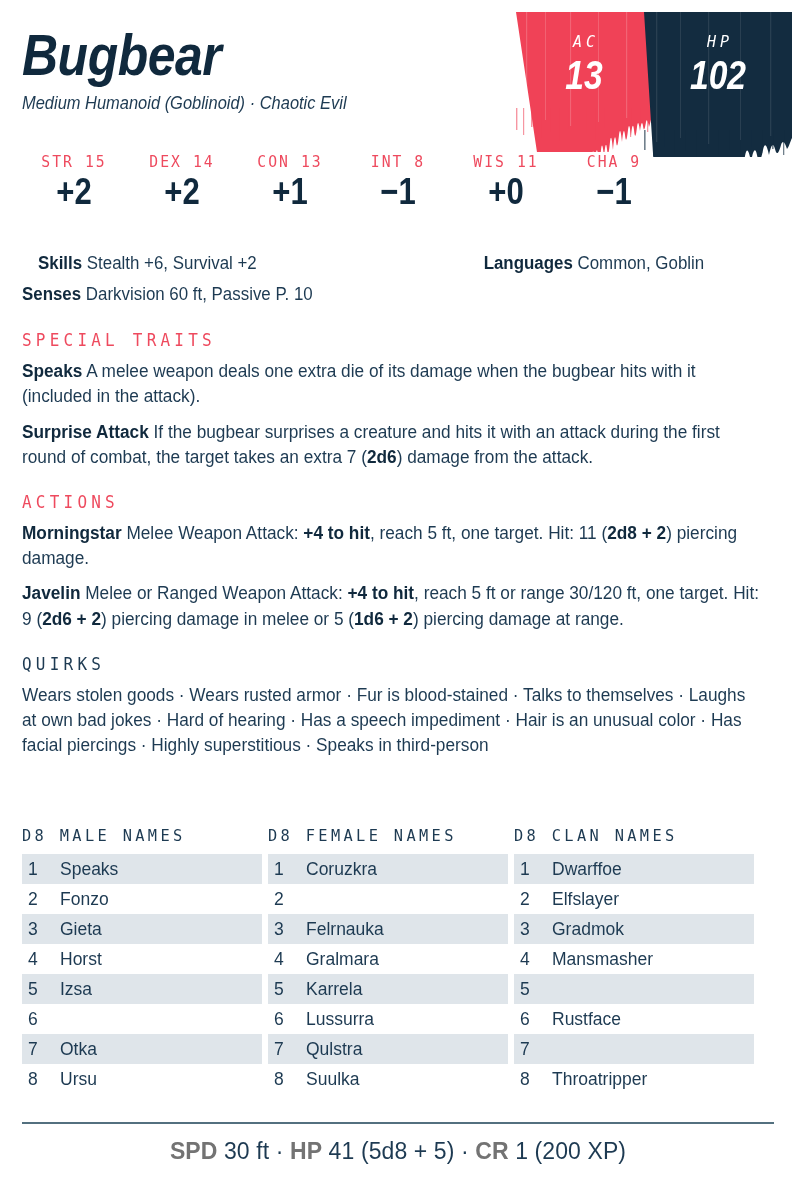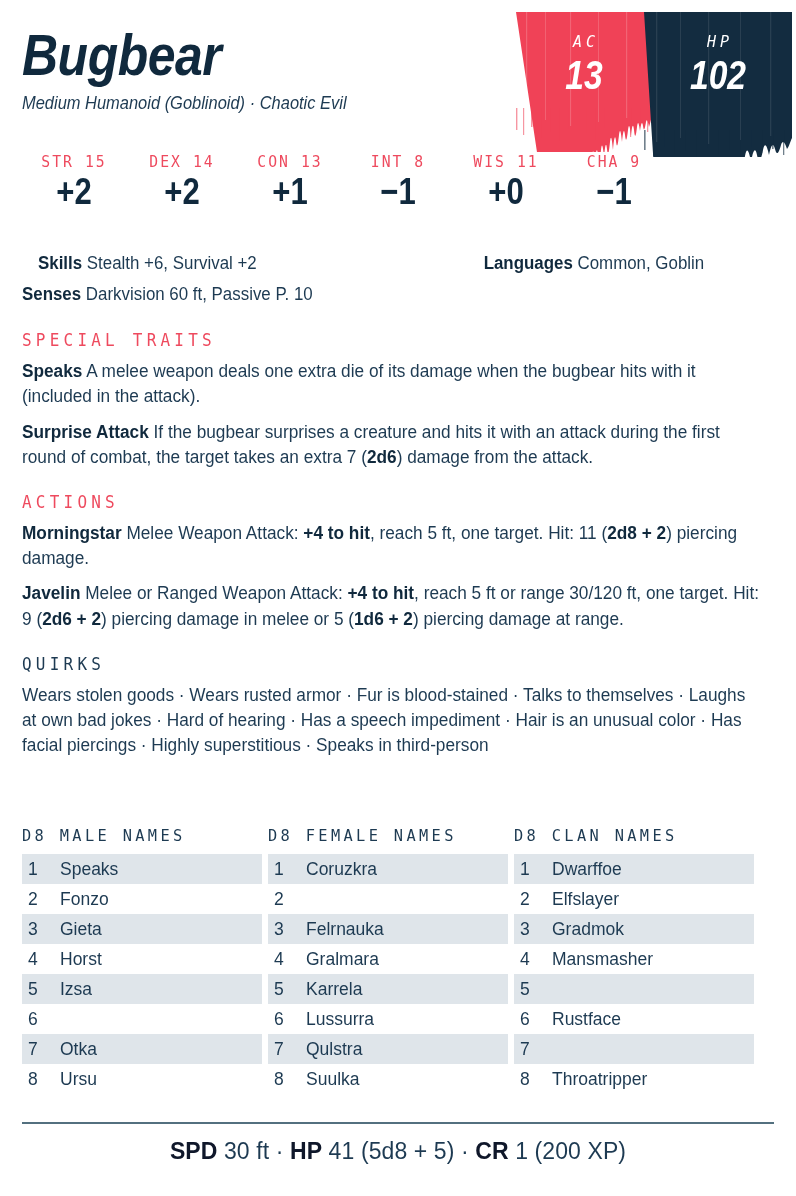--- a/index.html
+++ b/index.html
@@ -250,21 +250,21 @@
     position: absolute;
     left: 0;
     top: 1138px;
     width: 796px;
     text-align: center;
     font-size: 23px;
     color: #1d3a52;
     letter-spacing: 0.1px;
   }
 
-  .footer b { font-weight: 700; color: #0f172a; }
+  .footer b { font-weight: 700; color: #737373; }
 </style>
 </head>
 <body>
 
 <div class="sheet">
 
   <div class="header">
 
     <div class="title-block">
       <div class="monster-name">Bugbear</div>

